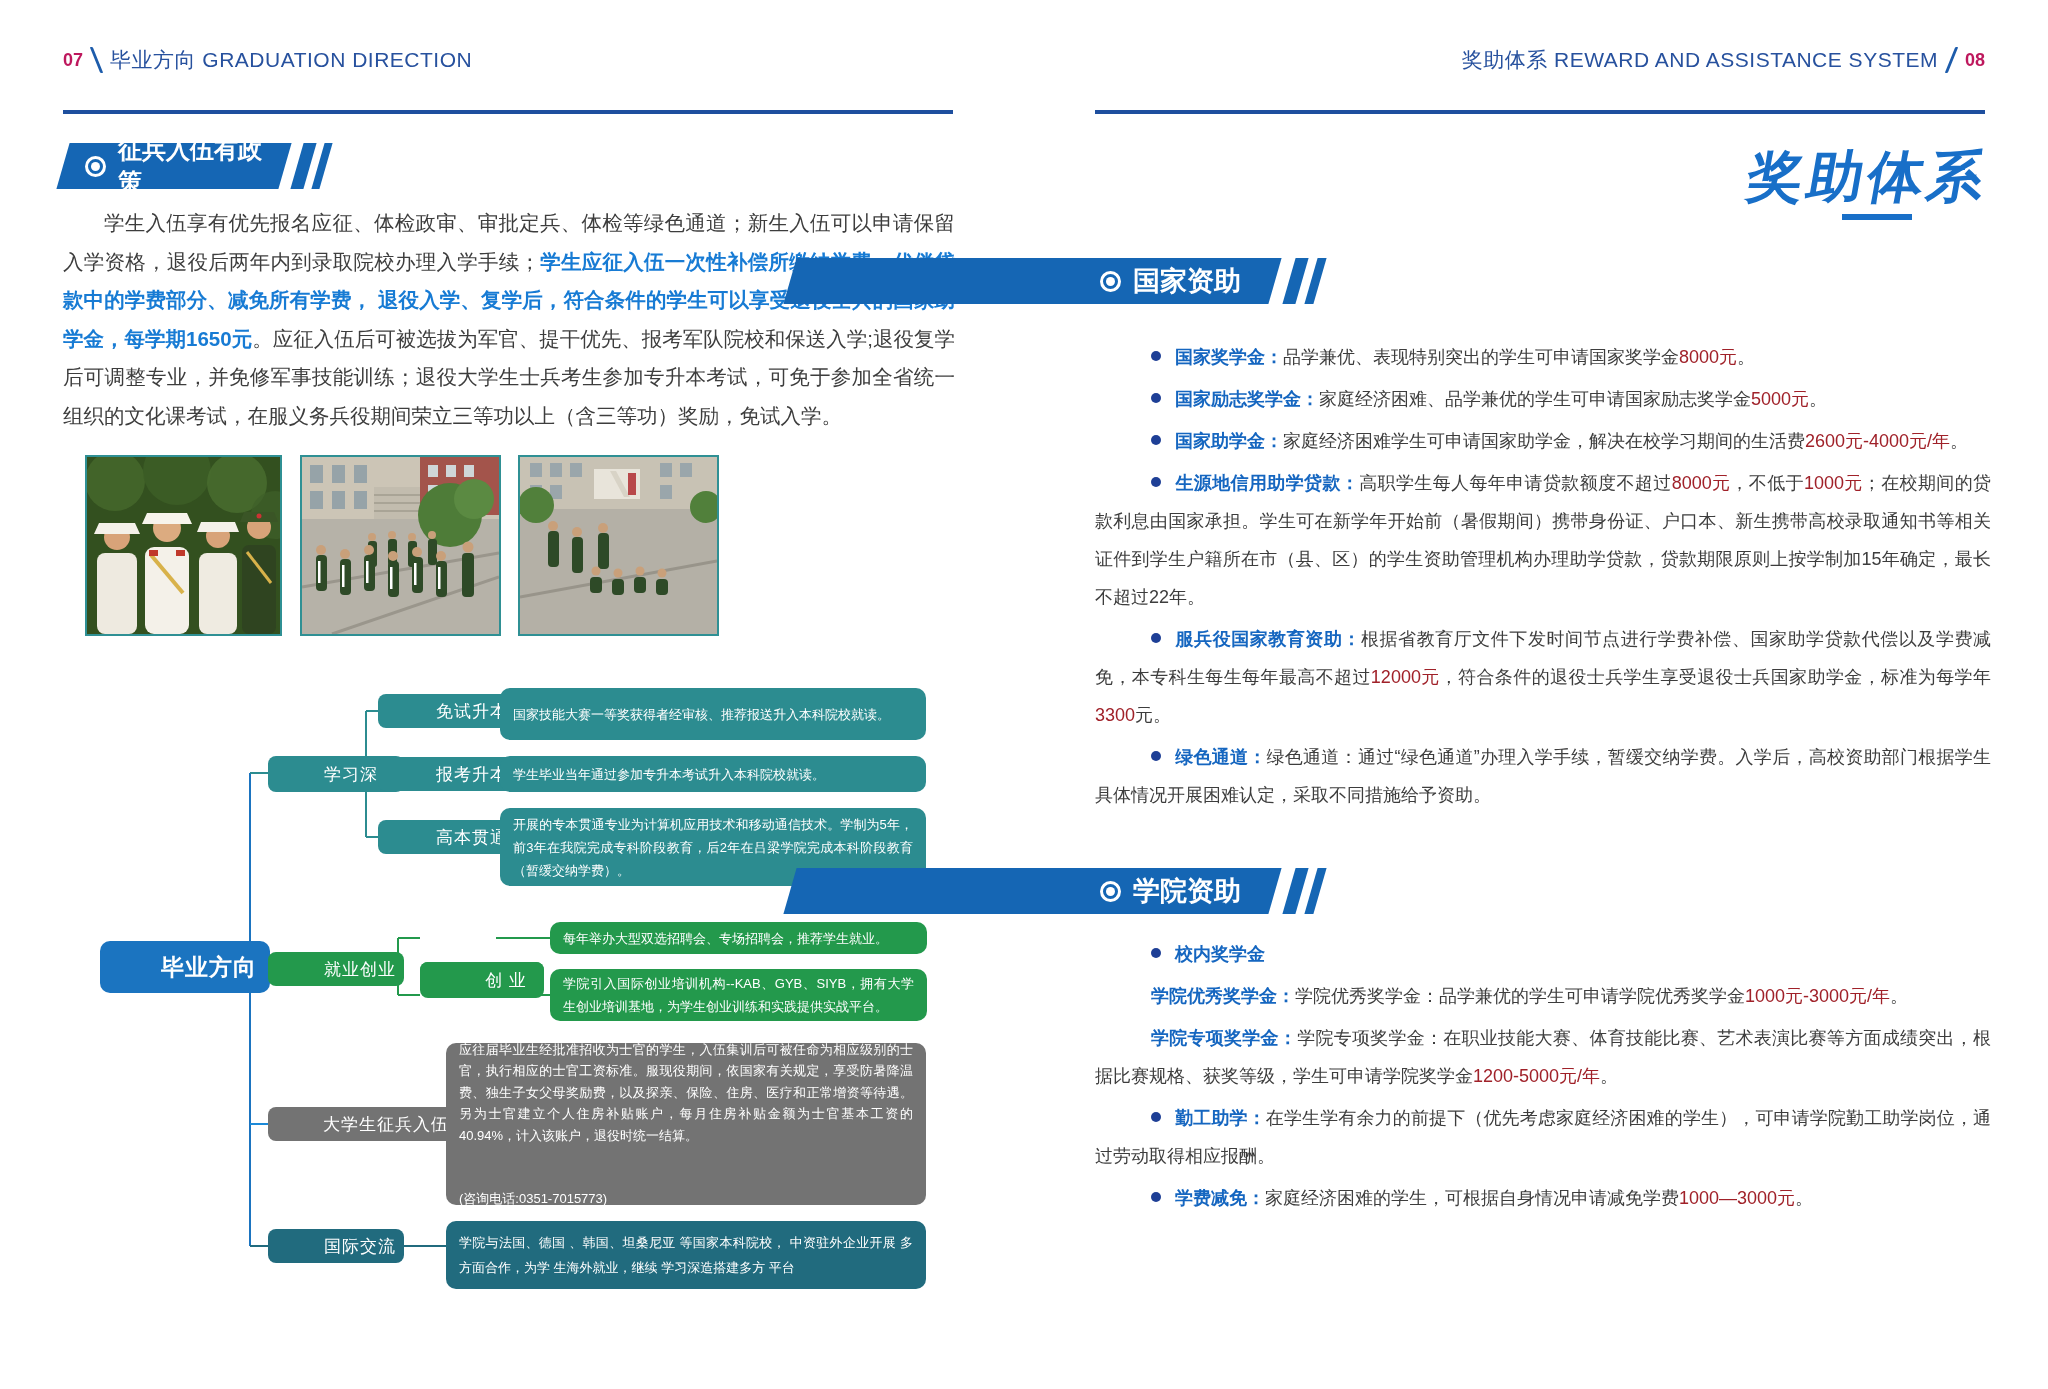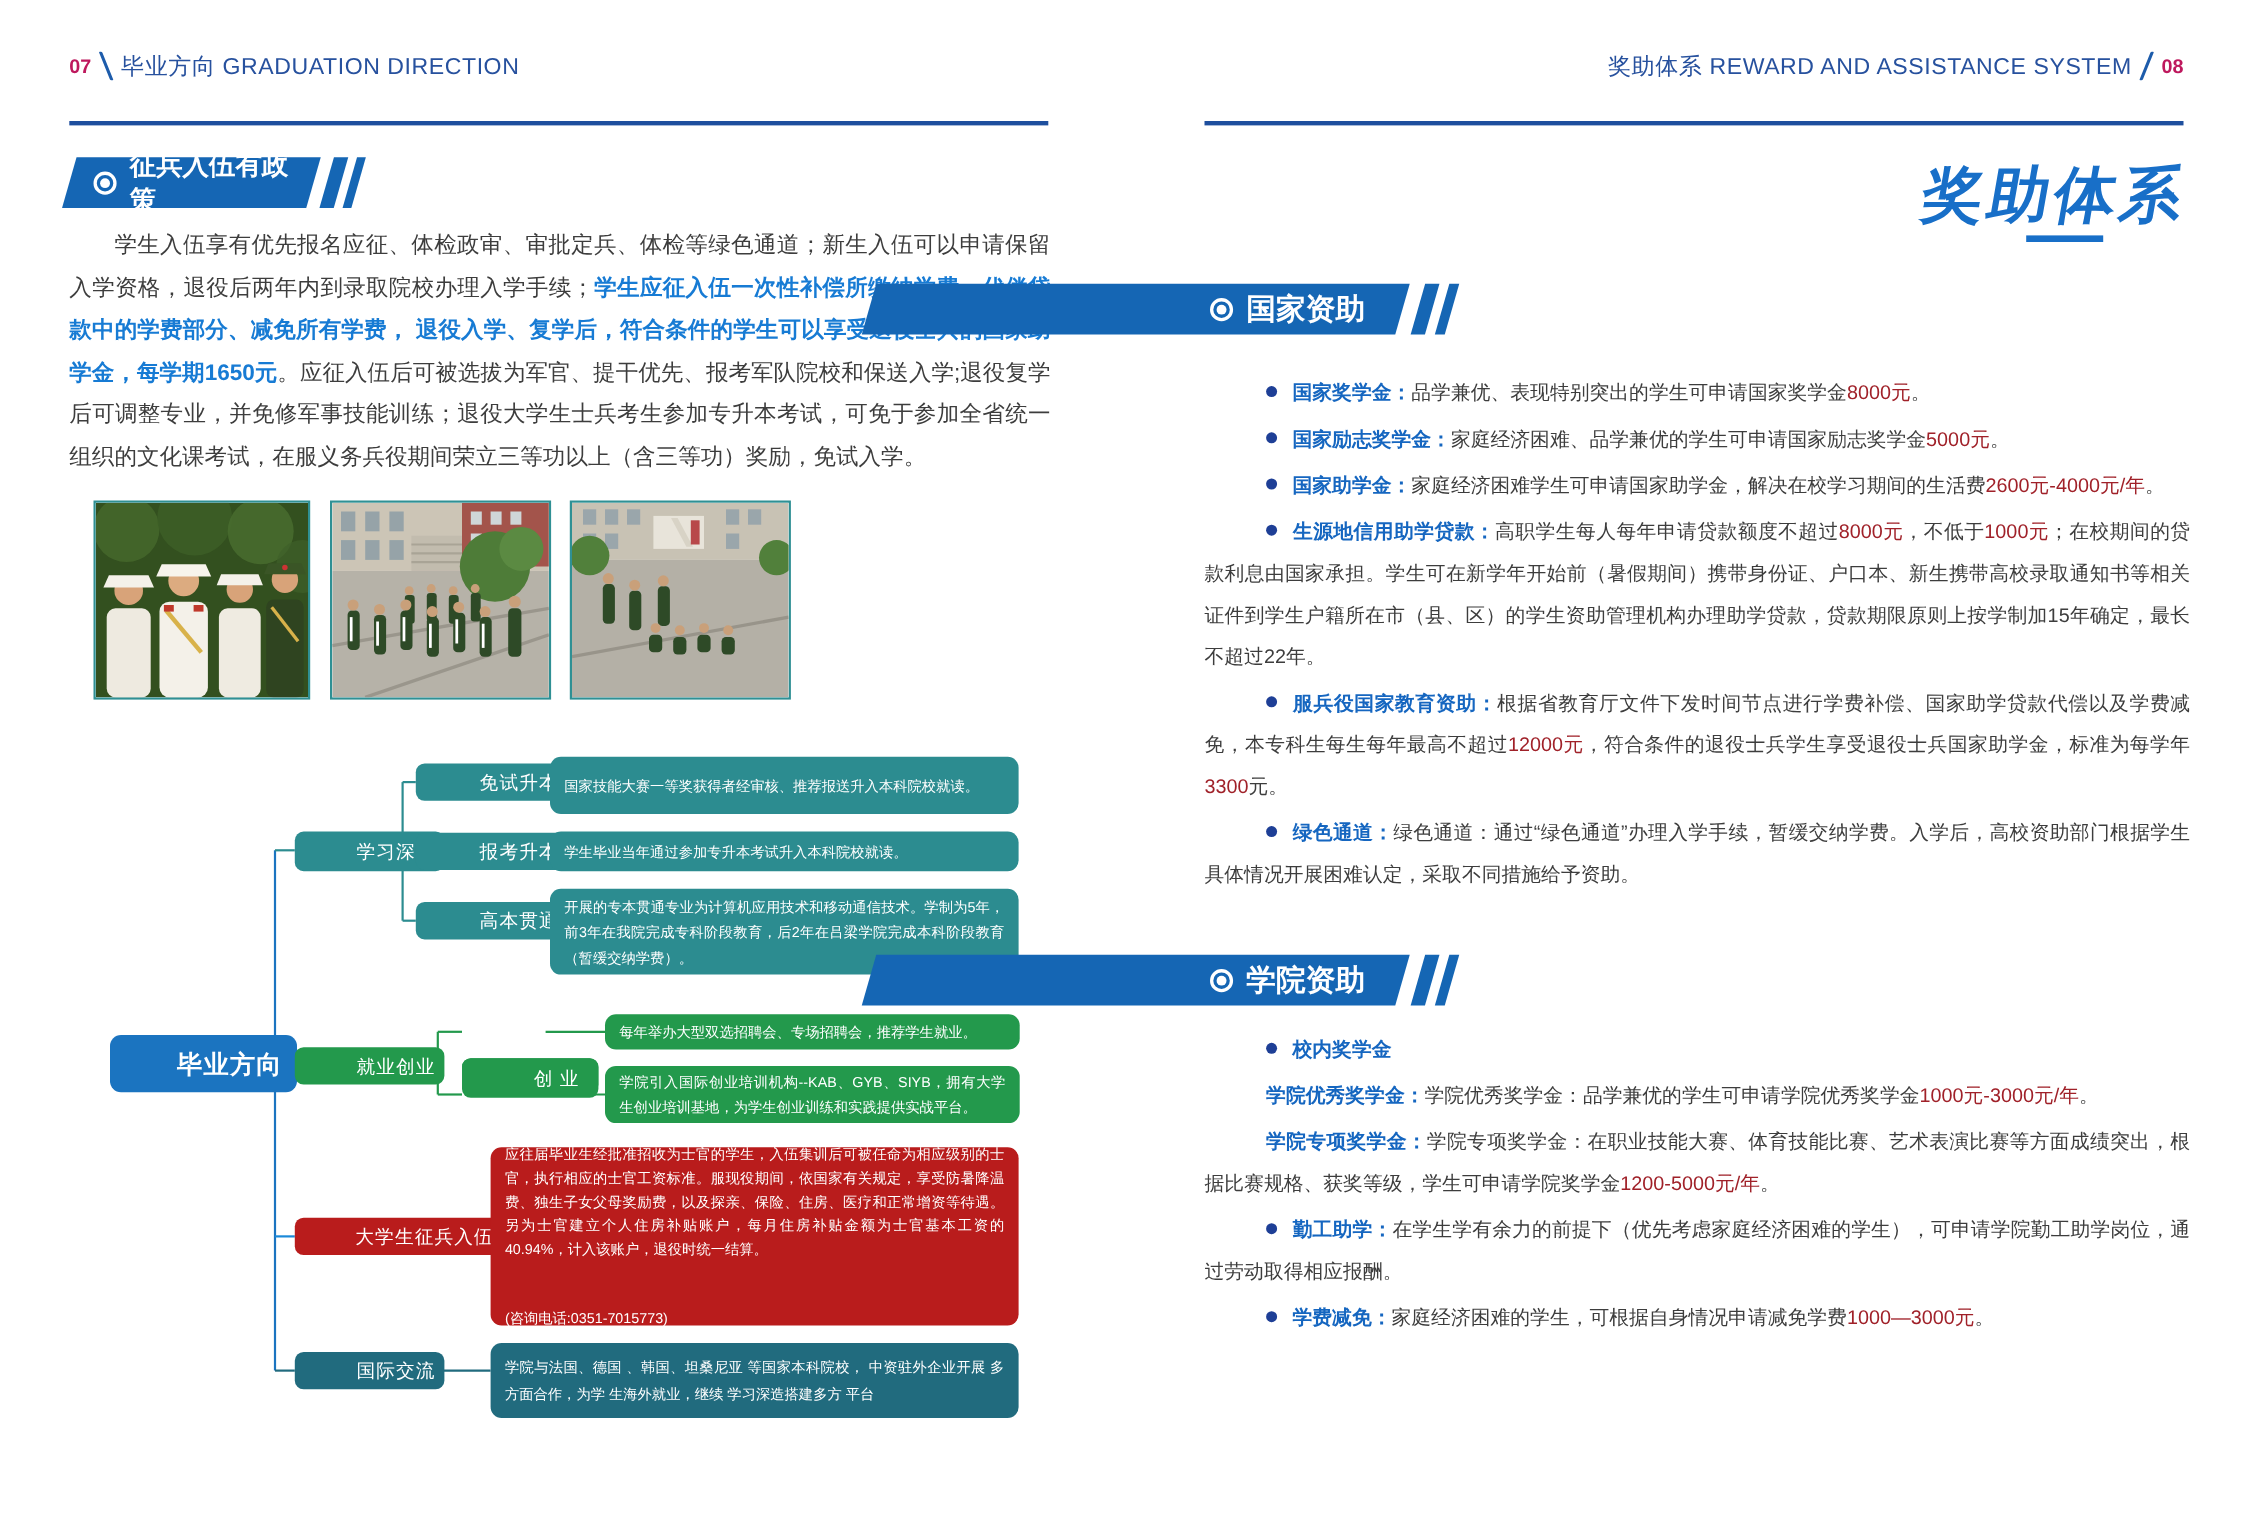--- a/index.html
+++ b/index.html
@@ -32,21 +32,21 @@
   .lead .hl{color:#177bd4;font-weight:bold;}
 
   
   .photo{position:absolute;top:455px;height:177px;border:2px solid #2f9094;box-sizing:content-box;overflow:hidden;}
   .photo svg{display:block;width:100%;height:100%;}
 
   
   .fc-node{position:absolute;border-radius:8px;color:#fff;display:flex;align-items:center;
            justify-content:center;font-size:17px;letter-spacing:1px;padding-left:48px;}
   .fc-root{background:#1b74c0;font-size:23px;font-weight:bold;border-radius:10px;}
-  .teal{background:#2c8c90;} .green{background:#23994c;} .bblue{background:#b91c1c;gap:42px;} .dteal{background:#216b7e;}
+  .teal{background:#2c8c90;} .green{background:#23994c;} .bblue{background:#737373;gap:42px;} .dteal{background:#216b7e;}
   .fc-desc{position:absolute;border-radius:10px;color:#fff;font-size:13px;line-height:23px;
            padding:6px 13px;display:flex;align-items:center;text-align:justify;box-sizing:border-box;}
   .fc-desc.col{flex-direction:column;align-items:flex-start;justify-content:center;line-height:21.5px;}
 
   
   .bigtitle{position:absolute;right:60px;top:140px;font-size:56px;font-weight:bold;color:#186fc8;
             transform:skewX(-10deg);letter-spacing:4px;}
   .bigtitle-bar{position:absolute;height:6px;width:70px;background:#186fc8;top:214px;left:1842px;}
   .rbody{position:absolute;left:1095px;width:896px;font-size:18px;line-height:38px;text-align:justify;}
   .rbody p{margin:0 0 4px;text-indent:56px;}

